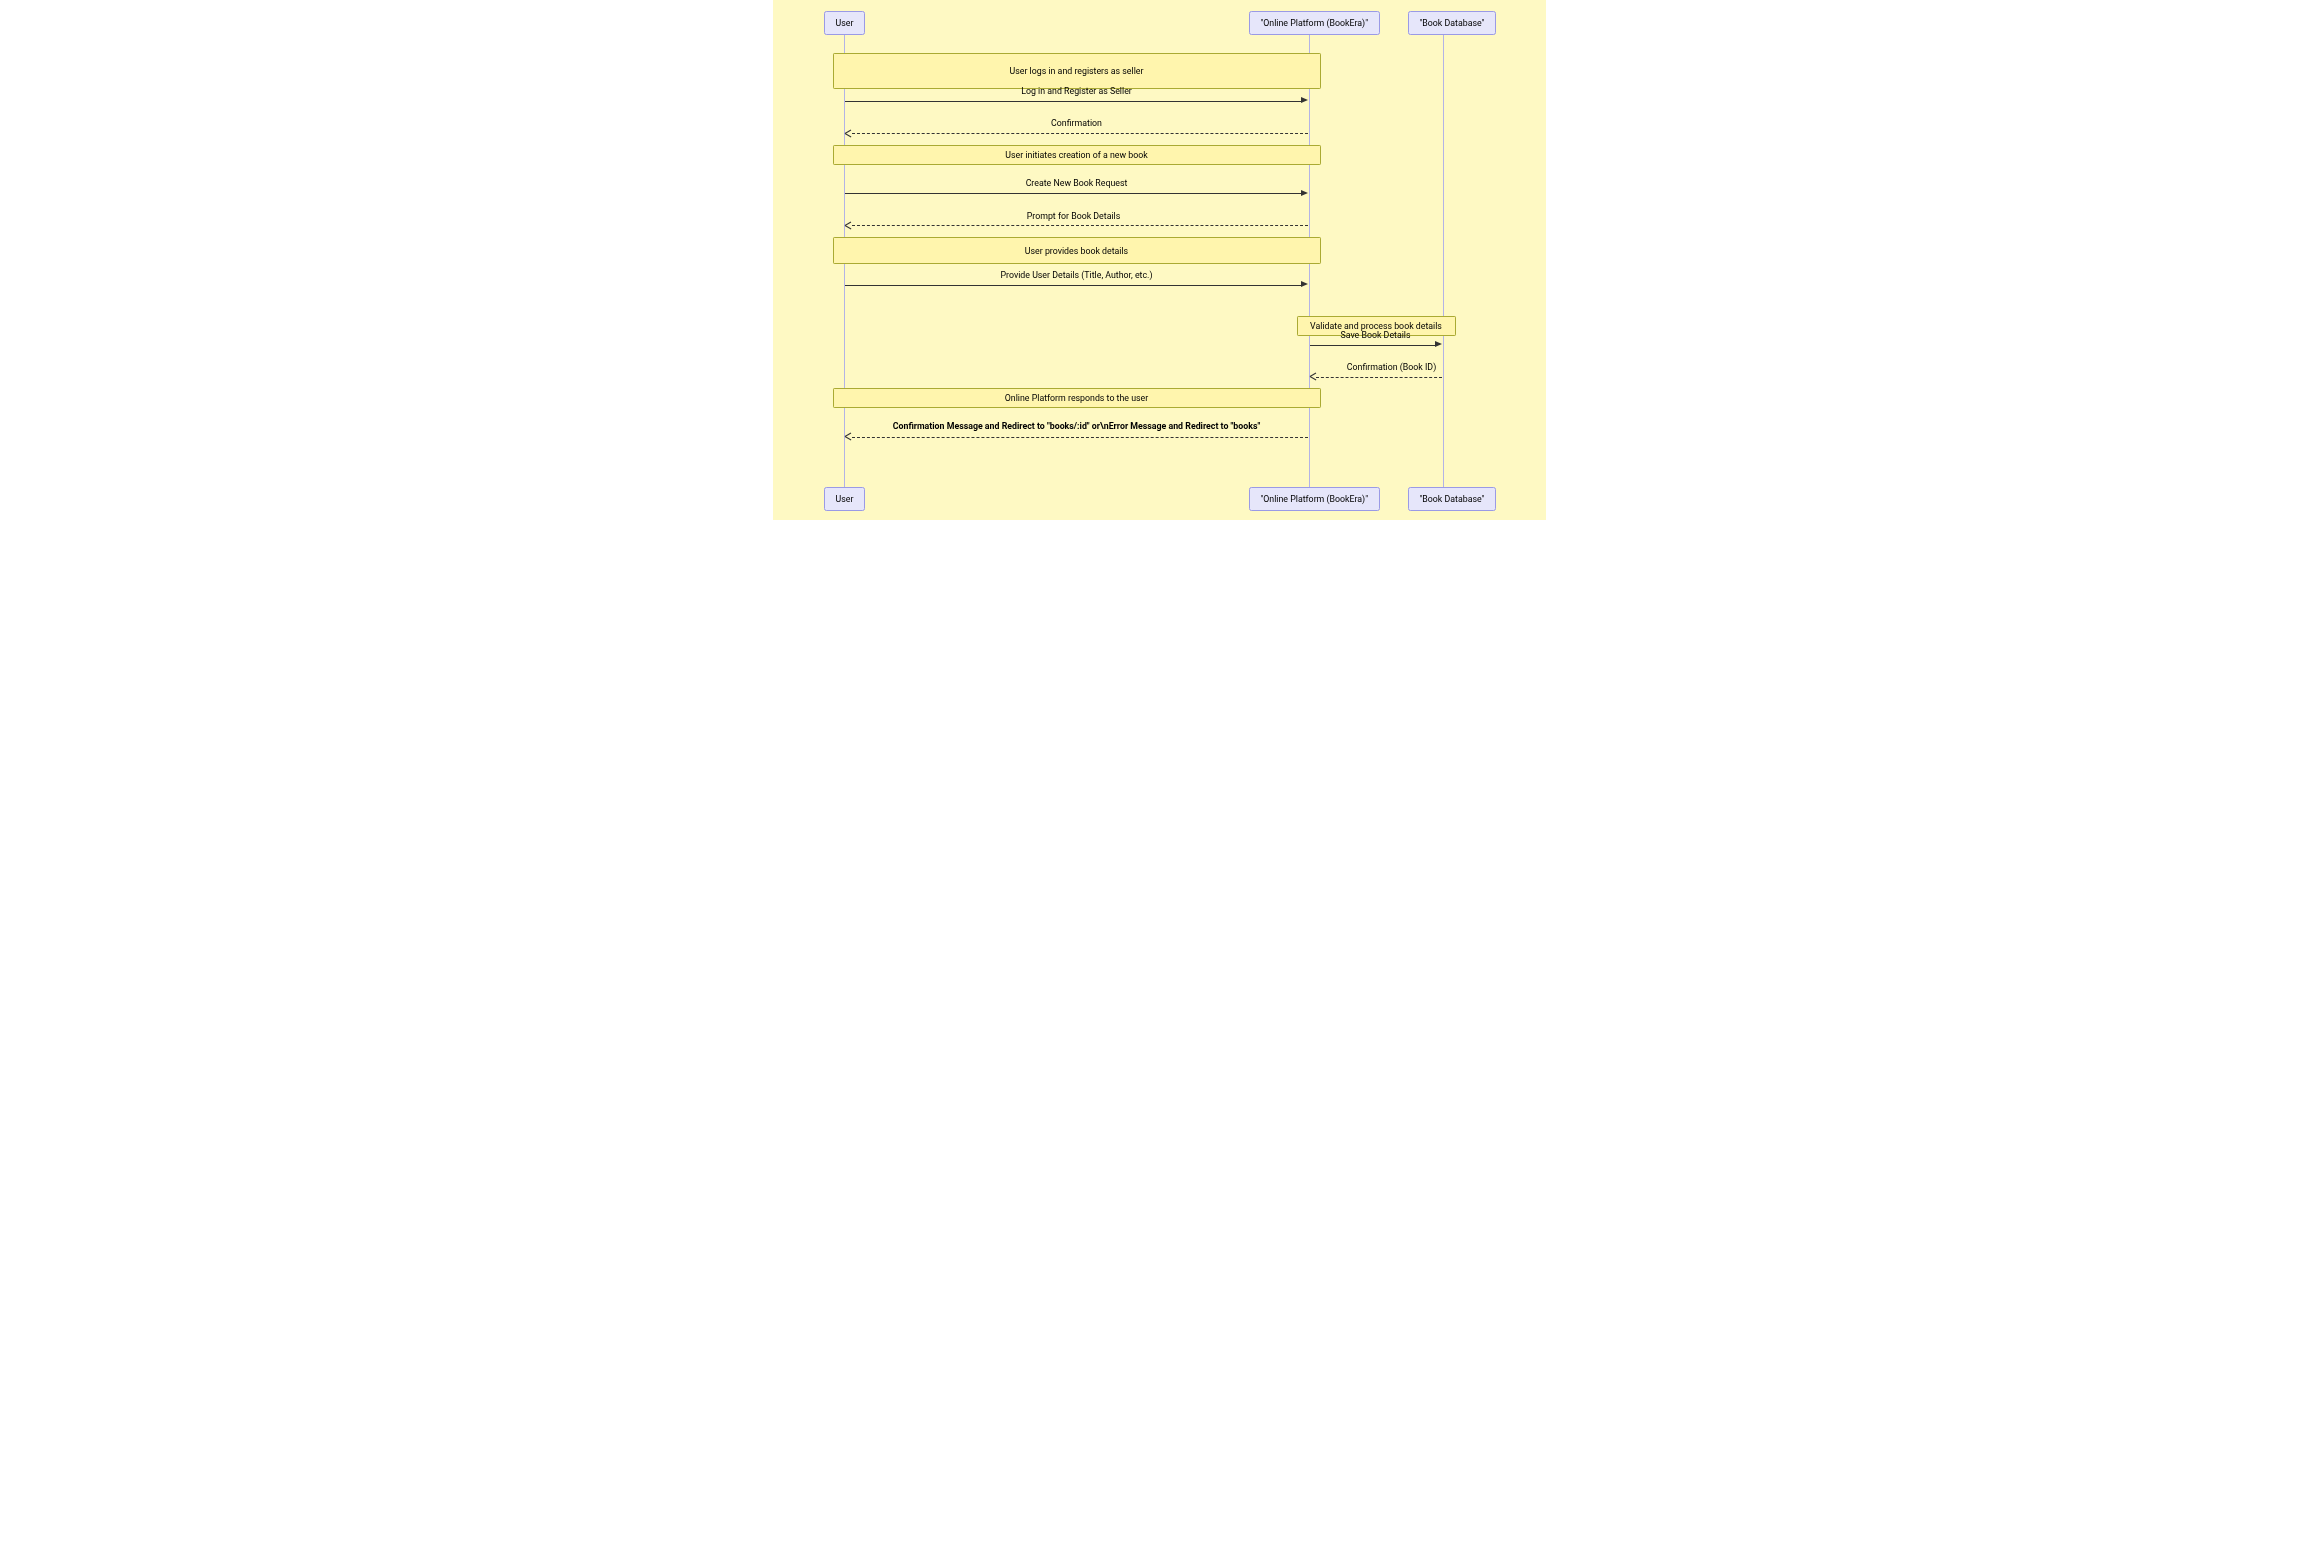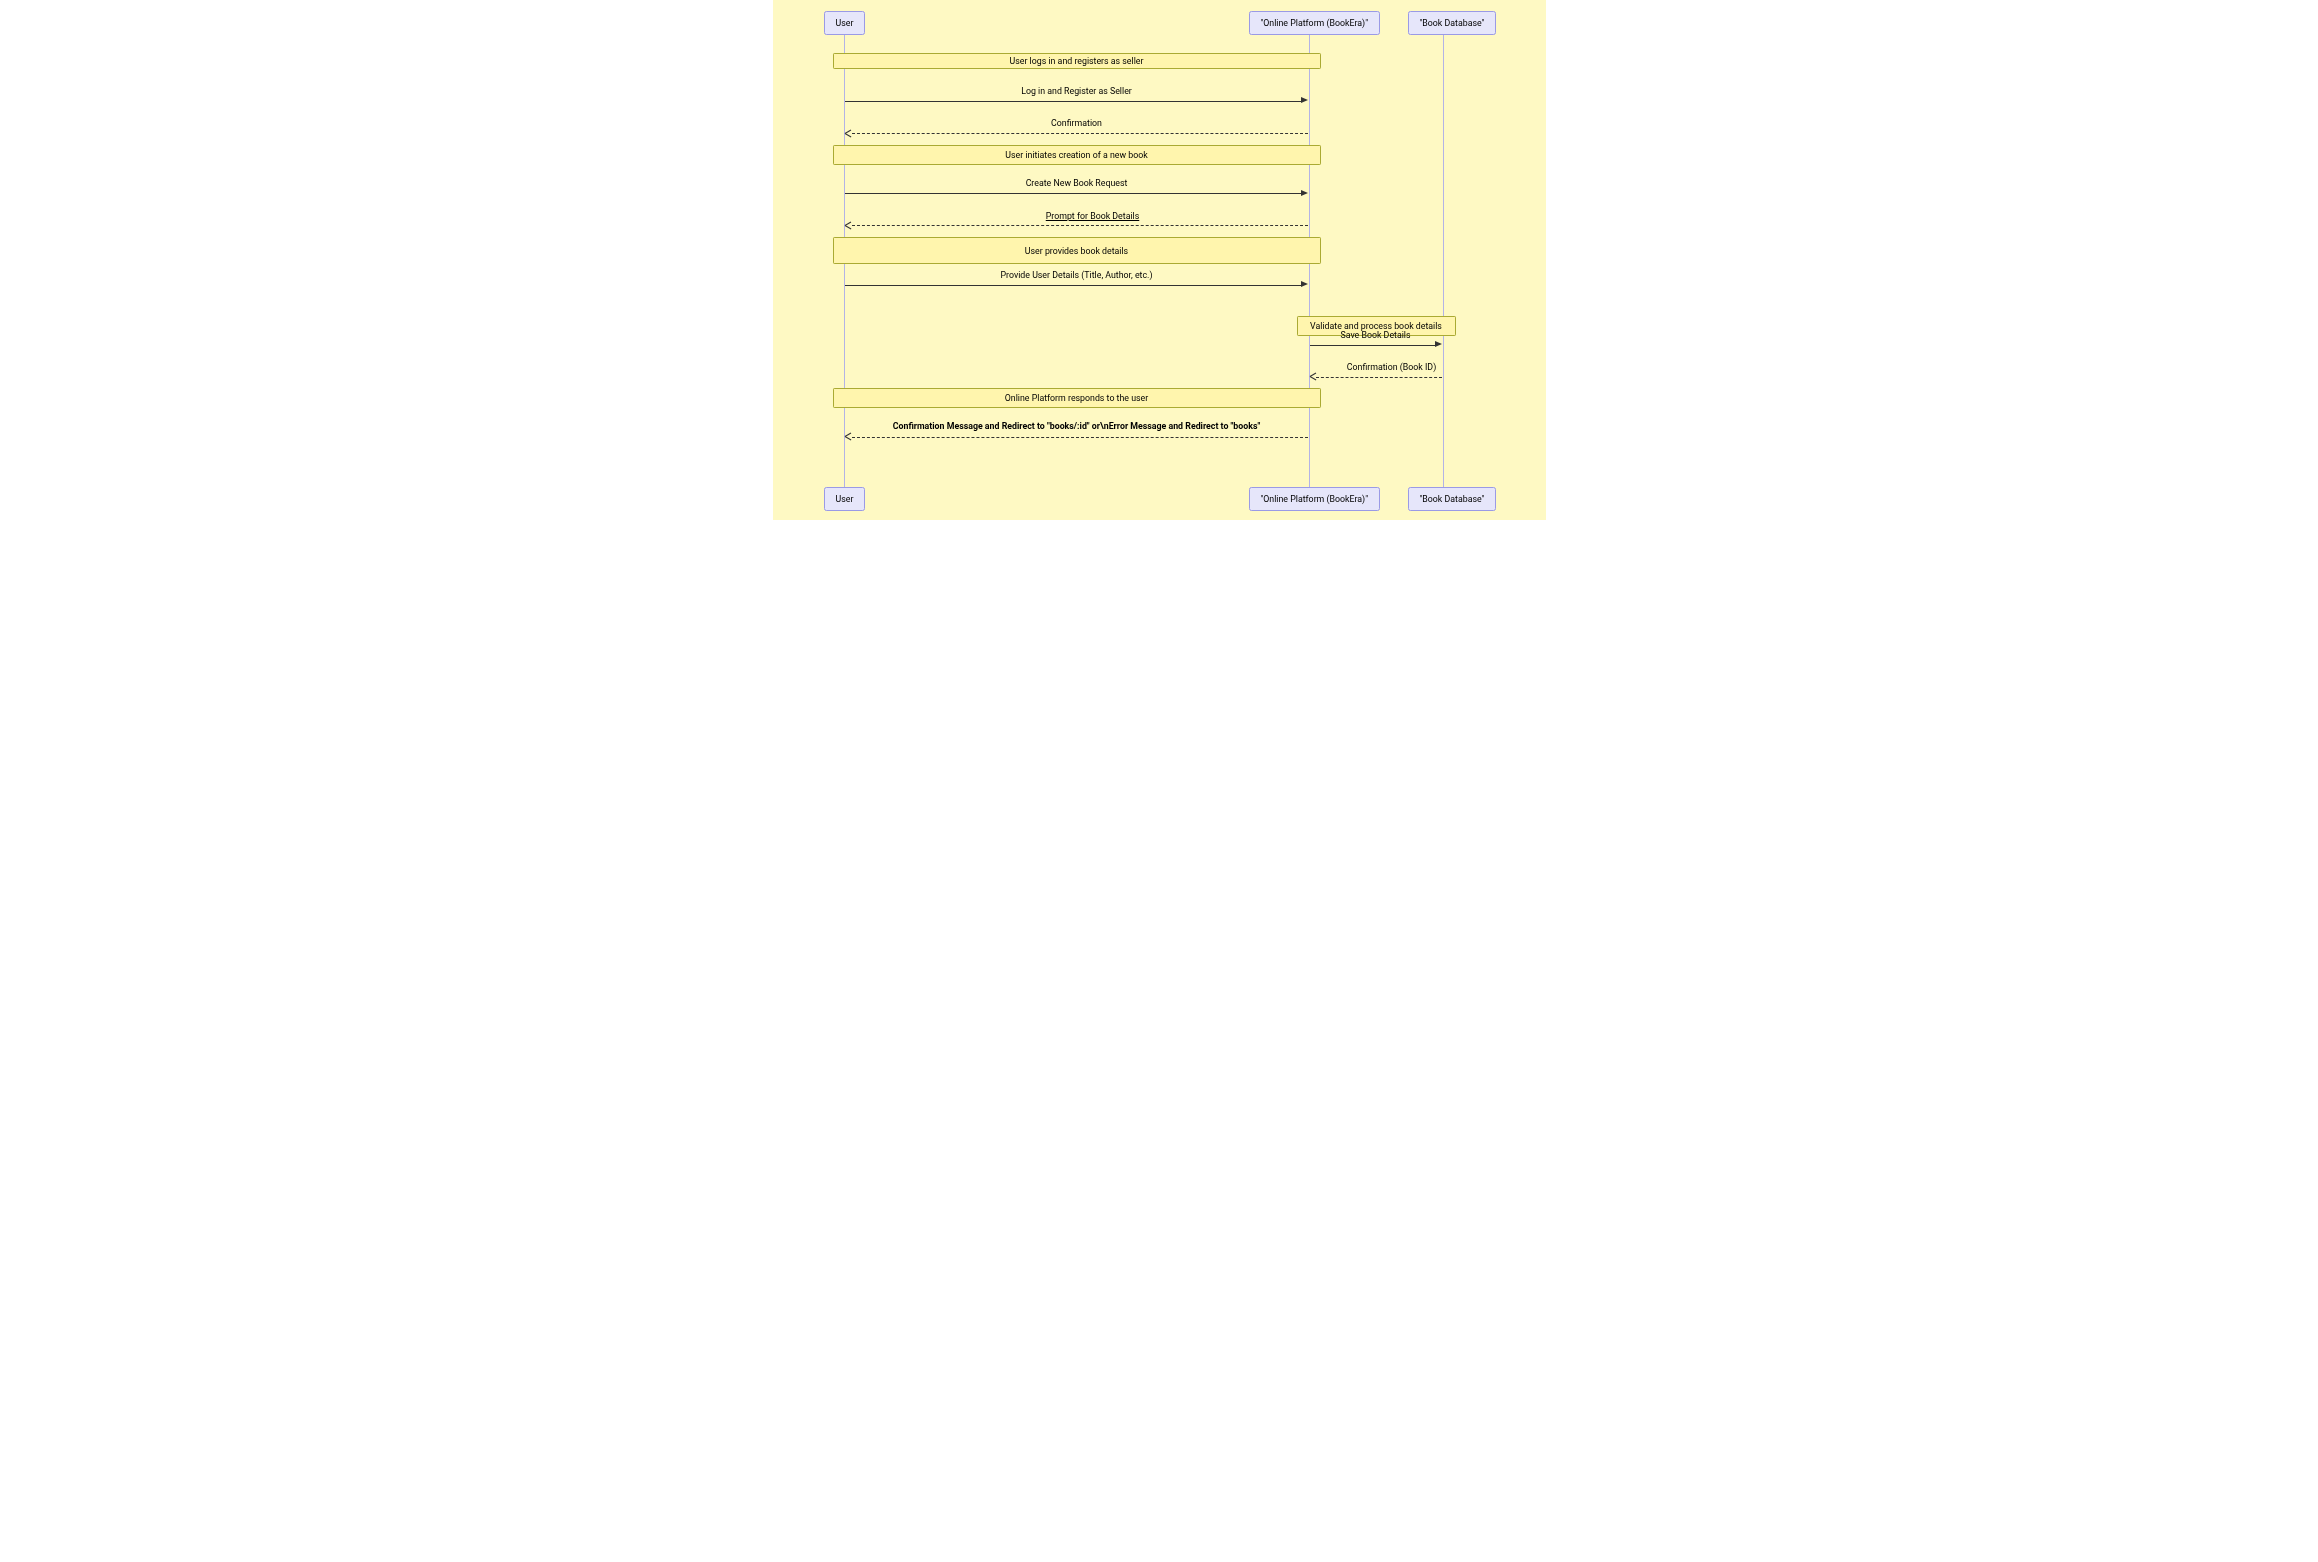--- a/index.html
+++ b/index.html
@@ -82,41 +82,41 @@
   <div class="lifeline" style="left:670px; top:30px; height:460px;"></div>
 
   <div class="actor-box" style="left:51px; top:11px;"><span>User</span></div>
   <div class="actor-box" style="left:476px; top:11px;"><span>"Online Platform (BookEra)"</span></div>
   <div class="actor-box" style="left:635px; top:11px;"><span>"Book Database"</span></div>
 
   <div class="actor-box" style="left:51px; top:487px;"><span>User</span></div>
   <div class="actor-box" style="left:476px; top:487px;"><span>"Online Platform (BookEra)"</span></div>
   <div class="actor-box" style="left:635px; top:487px;"><span>"Book Database"</span></div>
 
-  <div class="note-box" style="left:60px; top:53px; width:488px; height:16px;">
+  <div class="note-box" style="left:60px; top:53px; width:488px; height:36px;">
       <span>User logs in and registers as seller</span>
     </div>
 
   <div class="msg-label" style="left:304px; top:86px;">Log in and Register as Seller</div>
   <div class="arrow-line solid" style="left:72px; top:101px; width:456px;"></div>
   <div class="arrow-head right filled" style="left:528px; top:97px;"></div>
 
   <div class="msg-label" style="left:304px; top:118px;">Confirmation</div>
   <div class="arrow-line dashed" style="left:79px; top:133px; width:456px;"></div>
   <div class="arrow-head left open" style="left:72px; top:133px;"></div>
 
   <div class="note-box" style="left:60px; top:145px; width:488px; height:20px;">
       <span>User initiates creation of a new book</span>
     </div>
 
   <div class="msg-label" style="left:304px; top:178px;">Create New Book Request</div>
   <div class="arrow-line solid" style="left:72px; top:193px; width:456px;"></div>
   <div class="arrow-head right filled" style="left:528px; top:190px;"></div>
 
-  <div class="msg-label" style="left:320px; top:211px;text-decoration:underline;">Prompt for Book Details</div>
+  <div class="msg-label" style="left:301px; top:211px;">Prompt for Book Details</div>
   <div class="arrow-line dashed" style="left:79px; top:225px; width:456px;"></div>
   <div class="arrow-head left open" style="left:72px; top:225px;"></div>
 
   <div class="note-box" style="left:60px; top:237px; width:488px; height:27px;">
       <span>User provides book details</span>
     </div>
 
   <div class="msg-label" style="left:304px; top:270px;">Provide User Details (Title, Author, etc.)</div>
   <div class="arrow-line solid" style="left:72px; top:285px; width:456px;"></div>
   <div class="arrow-head right filled" style="left:528px; top:281px;"></div>

